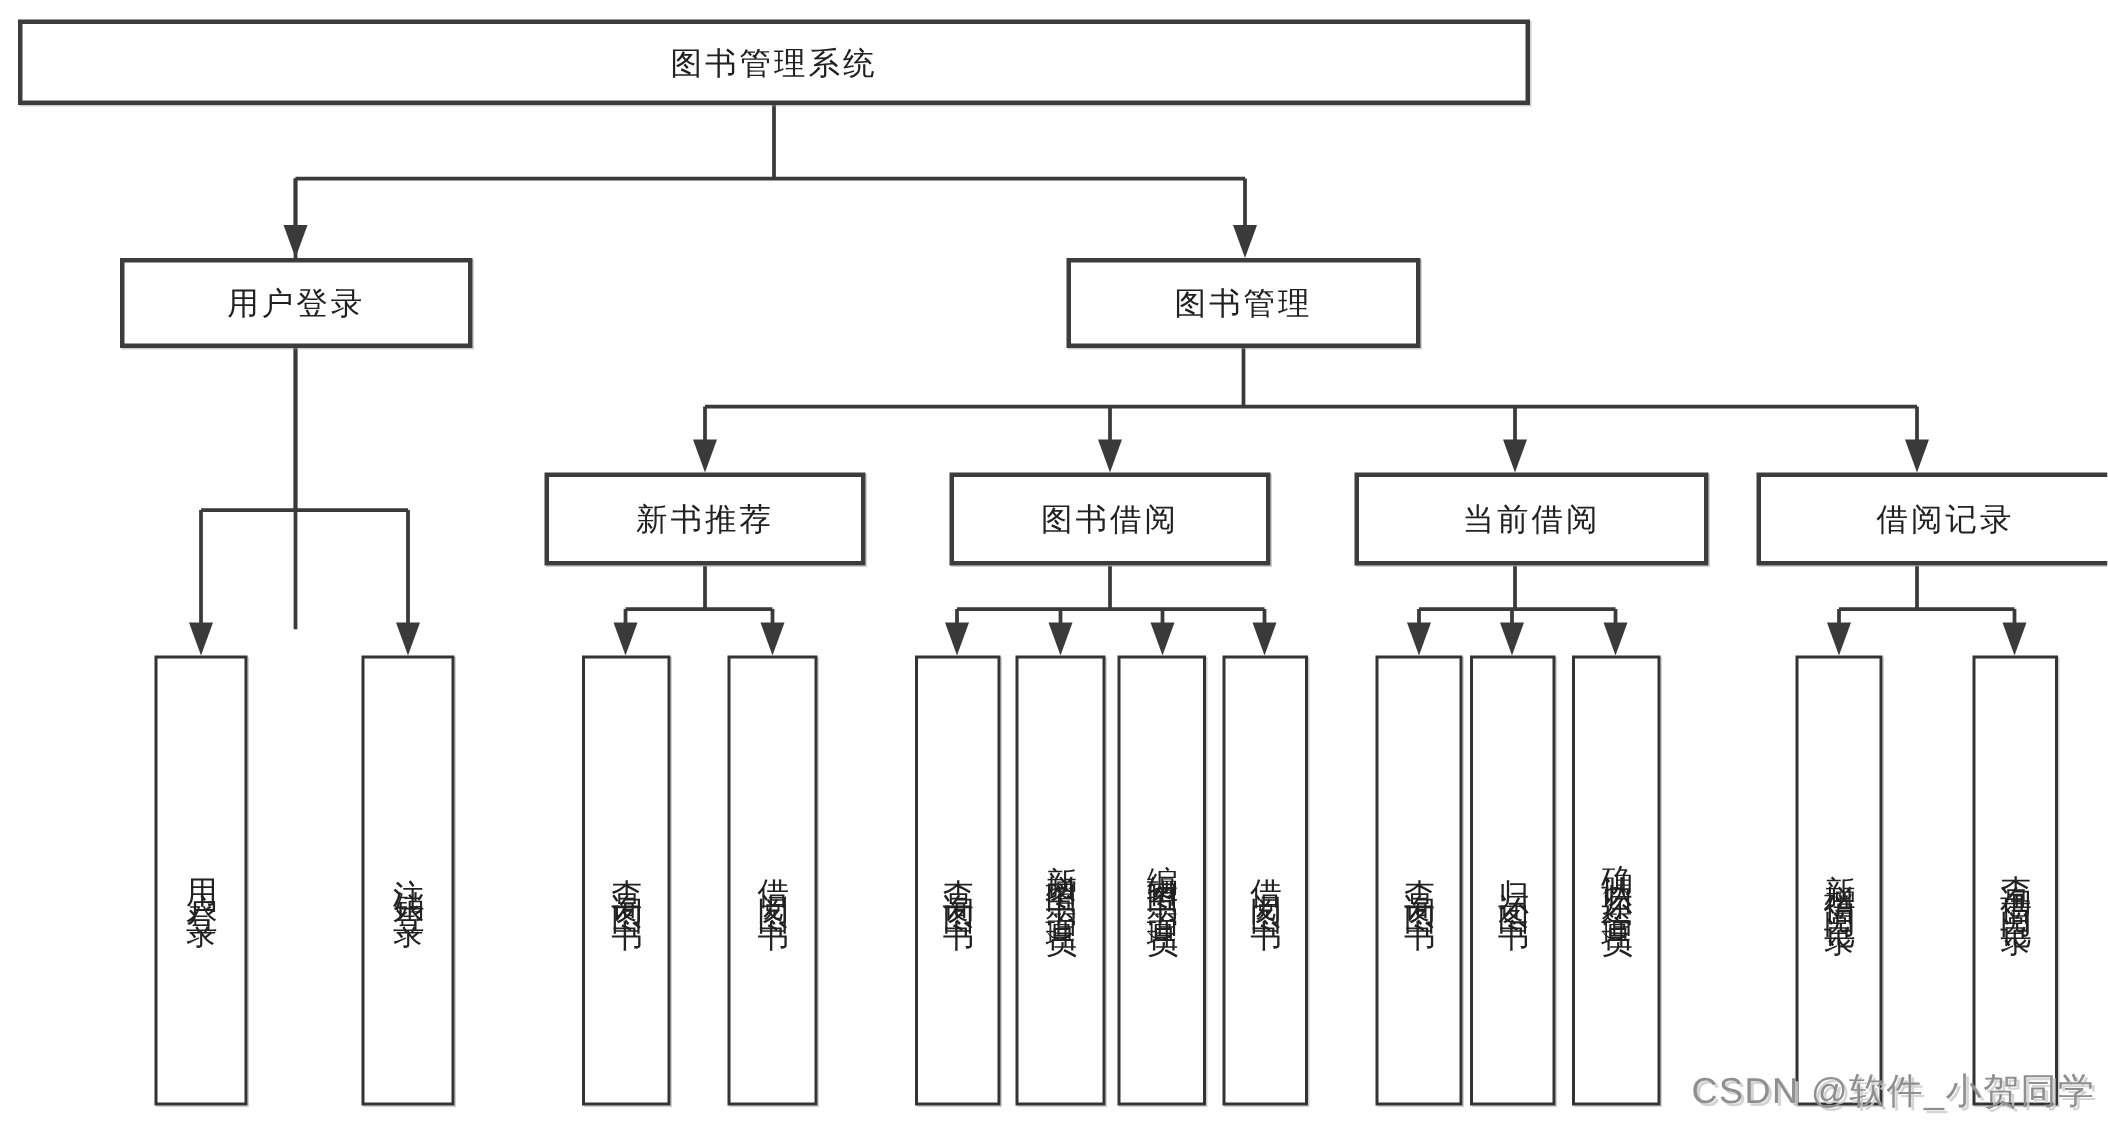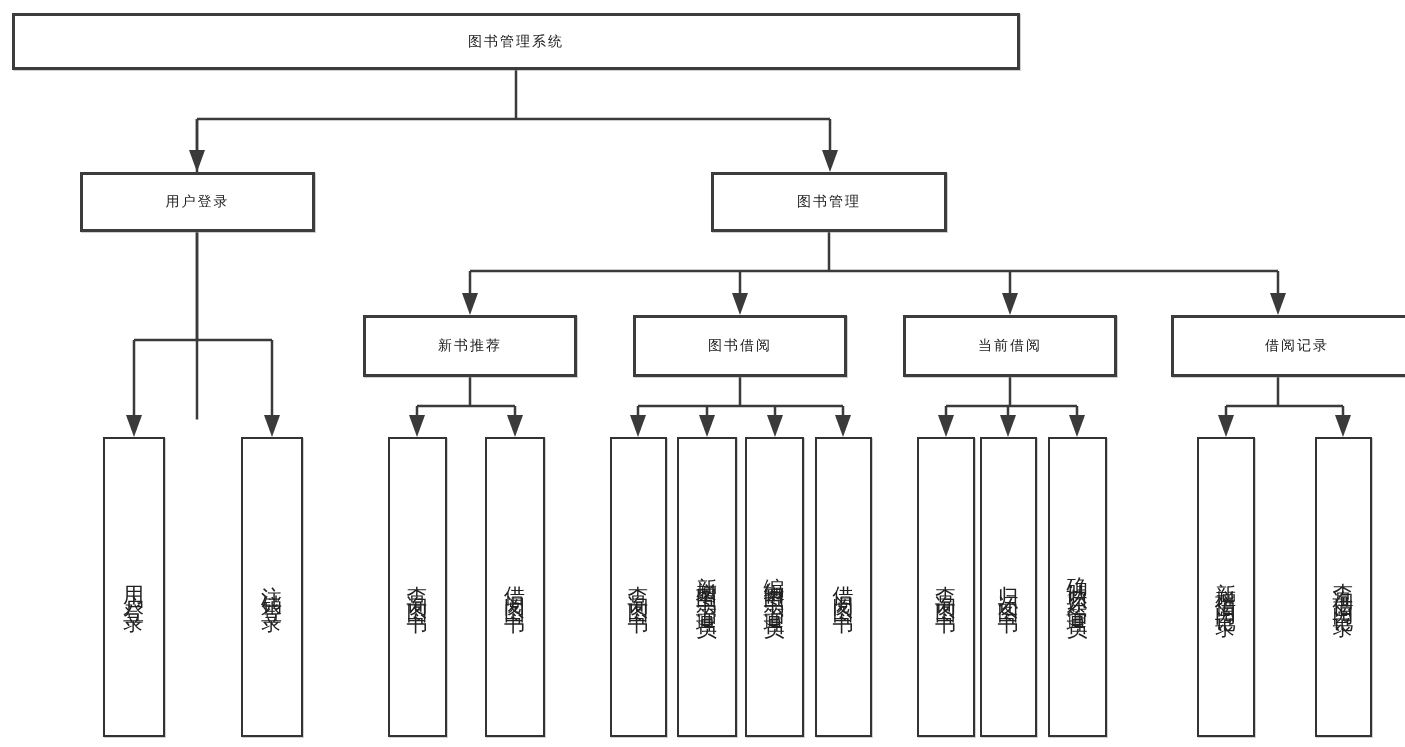--- a/index.html
+++ b/index.html
@@ -10,21 +10,21 @@
     font-family:"Liberation Sans","DejaVu Sans",sans-serif;
     overflow:hidden;
   }
   #wires{position:absolute;left:0;top:0;width:1405px;height:747px;}
   .hbox{
     position:absolute;
     background:#ffffff;
     border:3px solid #3c3c3c;
     box-sizing:border-box;
     display:flex;align-items:center;justify-content:center;
-    font-size:14px;letter-spacing:2px;color:#212121;
+    font-size:21px;letter-spacing:2px;color:#212121;
     box-shadow:1px 1px 0 rgba(150,150,150,.45);
   }
   .vbox{
     position:absolute;
     background:#ffffff;
     border:2.5px solid #333333;
     box-sizing:border-box;
     display:flex;align-items:center;justify-content:center;
     writing-mode:vertical-rl;text-orientation:mixed;
     font-size:21px;letter-spacing:9px;line-height:1;color:#212121;
@@ -100,21 +100,21 @@
   <div class="hbox" style="left:363px;top:315px;width:214px;height:62px;">
     <span>新书推荐</span>
   </div>
 
   <div class="hbox" style="left:711px;top:172px;width:236px;height:60px;">
     <span>图书管理</span>
   </div>
   <div class="hbox" style="left:633px;top:315px;width:214px;height:62px;">
     <span>图书借阅</span>
   </div>
-  <div class="hbox" style="left:903px;top:315px;width:214px;height:62px;">
+  <div class="hbox" style="left:903px;top:315px;width:236px;height:62px;">
     <span>当前借阅</span>
   </div>
   <div class="hbox" style="left:1171px;top:315px;width:252px;height:62px;">
     <span>借阅记录</span>
   </div>
 
   <div class="vbox" style="left:103px;top:437px;width:62px;height:300px;">
     <span>用户登录</span>
   </div>
   <div class="vbox" style="left:241px;top:437px;width:62px;height:300px;">
@@ -151,14 +151,15 @@
     <span>确认归还（管理员）</span>
   </div>
 
   <div class="vbox" style="left:1197px;top:437px;width:58px;height:300px;letter-spacing:7px;">
     <span>新增借阅记录</span>
   </div>
   <div class="vbox" style="left:1315px;top:437px;width:57px;height:300px;letter-spacing:7px;">
     <span>查询借阅记录</span>
   </div>
 
+  <div id="watermark">CSDN @软件_小贺同学</div>
 
 </div>
 
 </body></html>

